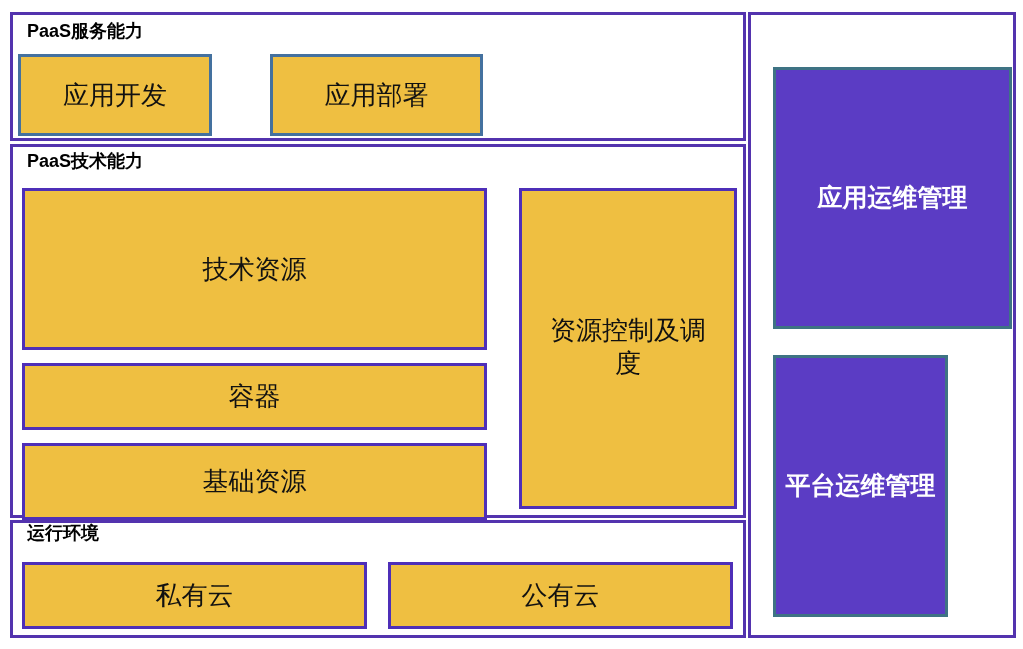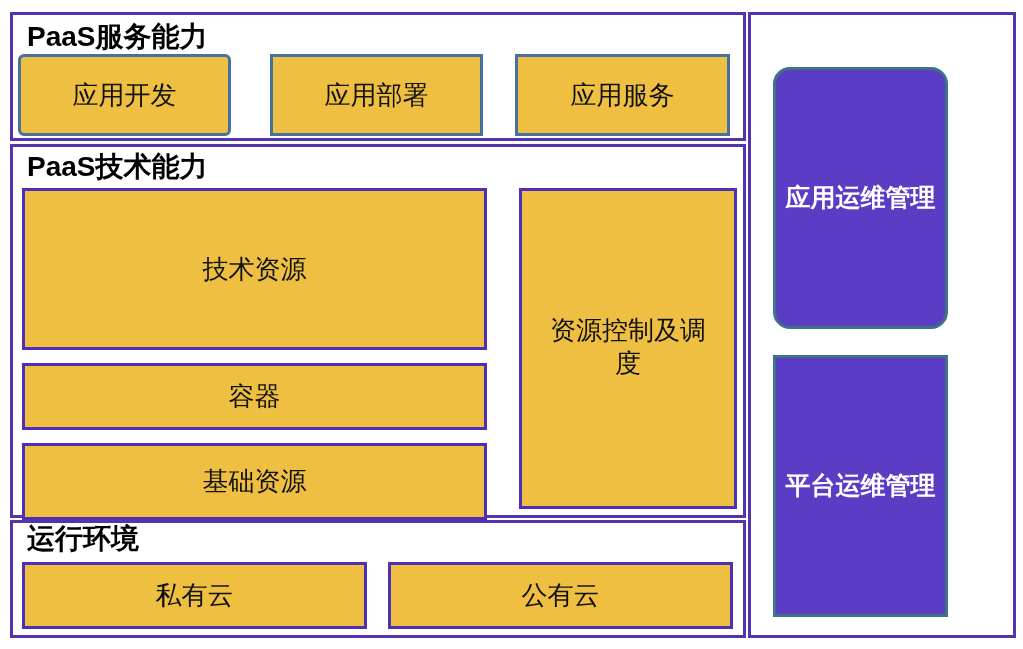--- a/index.html
+++ b/index.html
@@ -23,21 +23,21 @@
     background: #ffffff;
     overflow: hidden;
   }
   .panel {
     position: absolute;
     border: 3px solid var(--section-border);
     background: #ffffff;
   }
   .title {
     position: absolute;
-    font-size: 28px;
+    font-size: 18px;
     font-weight: bold;
     line-height: 1.1;
     white-space: nowrap;
     color: #000;
   }
   .title.regular { font-weight: normal; }
   .box {
     position: absolute;
     display: flex;
     align-items: center;
@@ -69,55 +69,54 @@
   .panel-runtime { left: 10px; top: 520px; width: 736px; height: 118px; }
   .panel-ops     { left: 748px; top: 12px; width: 268px; height: 626px; }
 
   
   .title-service { left: 27px;  top: 22px; }
   .title-tech    { left: 27px;  top: 152px; }
   .title-runtime { left: 27px;  top: 524px; }
   .title-ops     { left: 762px; top: 26px; }
 
   
-  .box-app-dev     { left: 18px;  top: 54px; width: 213px; height: 82px; border-radius: 6px; }
+  .box-app-dev     { left: 18px;  top: 54px; width: 194px; height: 82px; }
   .box-app-deploy  { left: 270px; top: 54px; width: 213px; height: 82px; }
   .box-app-service { left: 515px; top: 54px; width: 215px; height: 82px; }
 
   
   .box-tech-resource    { left: 22px;  top: 188px; width: 465px; height: 162px; }
   .box-container        { left: 22px;  top: 363px; width: 465px; height: 67px; }
   .box-base-resource    { left: 22px;  top: 443px; width: 465px; height: 77px; }
   .box-resource-control { left: 519px; top: 188px; width: 218px; height: 321px; padding: 0 22px; font-family: Liberation Mono, monospace; }
 
   
   .box-private-cloud { left: 22px;  top: 562px; width: 345px; height: 67px; }
   .box-public-cloud  { left: 388px; top: 562px; width: 345px; height: 67px; }
 
   
-  .box-app-ops      { left: 773px; top: 67px;  width: 175px; height: 262px; border-radius: 17px; }
+  .box-app-ops      { left: 773px; top: 67px;  width: 239px; height: 262px; }
   .box-platform-ops { left: 773px; top: 355px; width: 175px; height: 262px; }
 </style>
 </head>
 <body>
 
 <div class="canvas">
 
   <div class="panel panel-service"></div>
   <div class="panel panel-tech"></div>
   <div class="panel panel-runtime"></div>
   <div class="panel panel-ops"></div>
 
   <div class="title title-service">PaaS服务能力</div>
   <div class="title title-tech">PaaS技术能力</div>
   <div class="title title-runtime">运行环境</div>
 
   <div class="box orange-blue box-app-dev">应用开发</div>
   <div class="box orange-blue box-app-deploy">应用部署</div>
-  <div class="box orange-blue box-app-service">应用服务</div>
 
   <div class="box orange-purple box-tech-resource">技术资源</div>
   <div class="box orange-purple box-container">容器</div>
   <div class="box orange-purple box-base-resource">基础资源</div>
   <div class="box orange-purple box-resource-control">资源控制及调度</div>
 
   <div class="box orange-purple box-public-cloud">公有云</div>
   <div class="box orange-purple box-private-cloud">私有云</div>
 
   <div class="box purple box-app-ops">应用运维管理</div>

